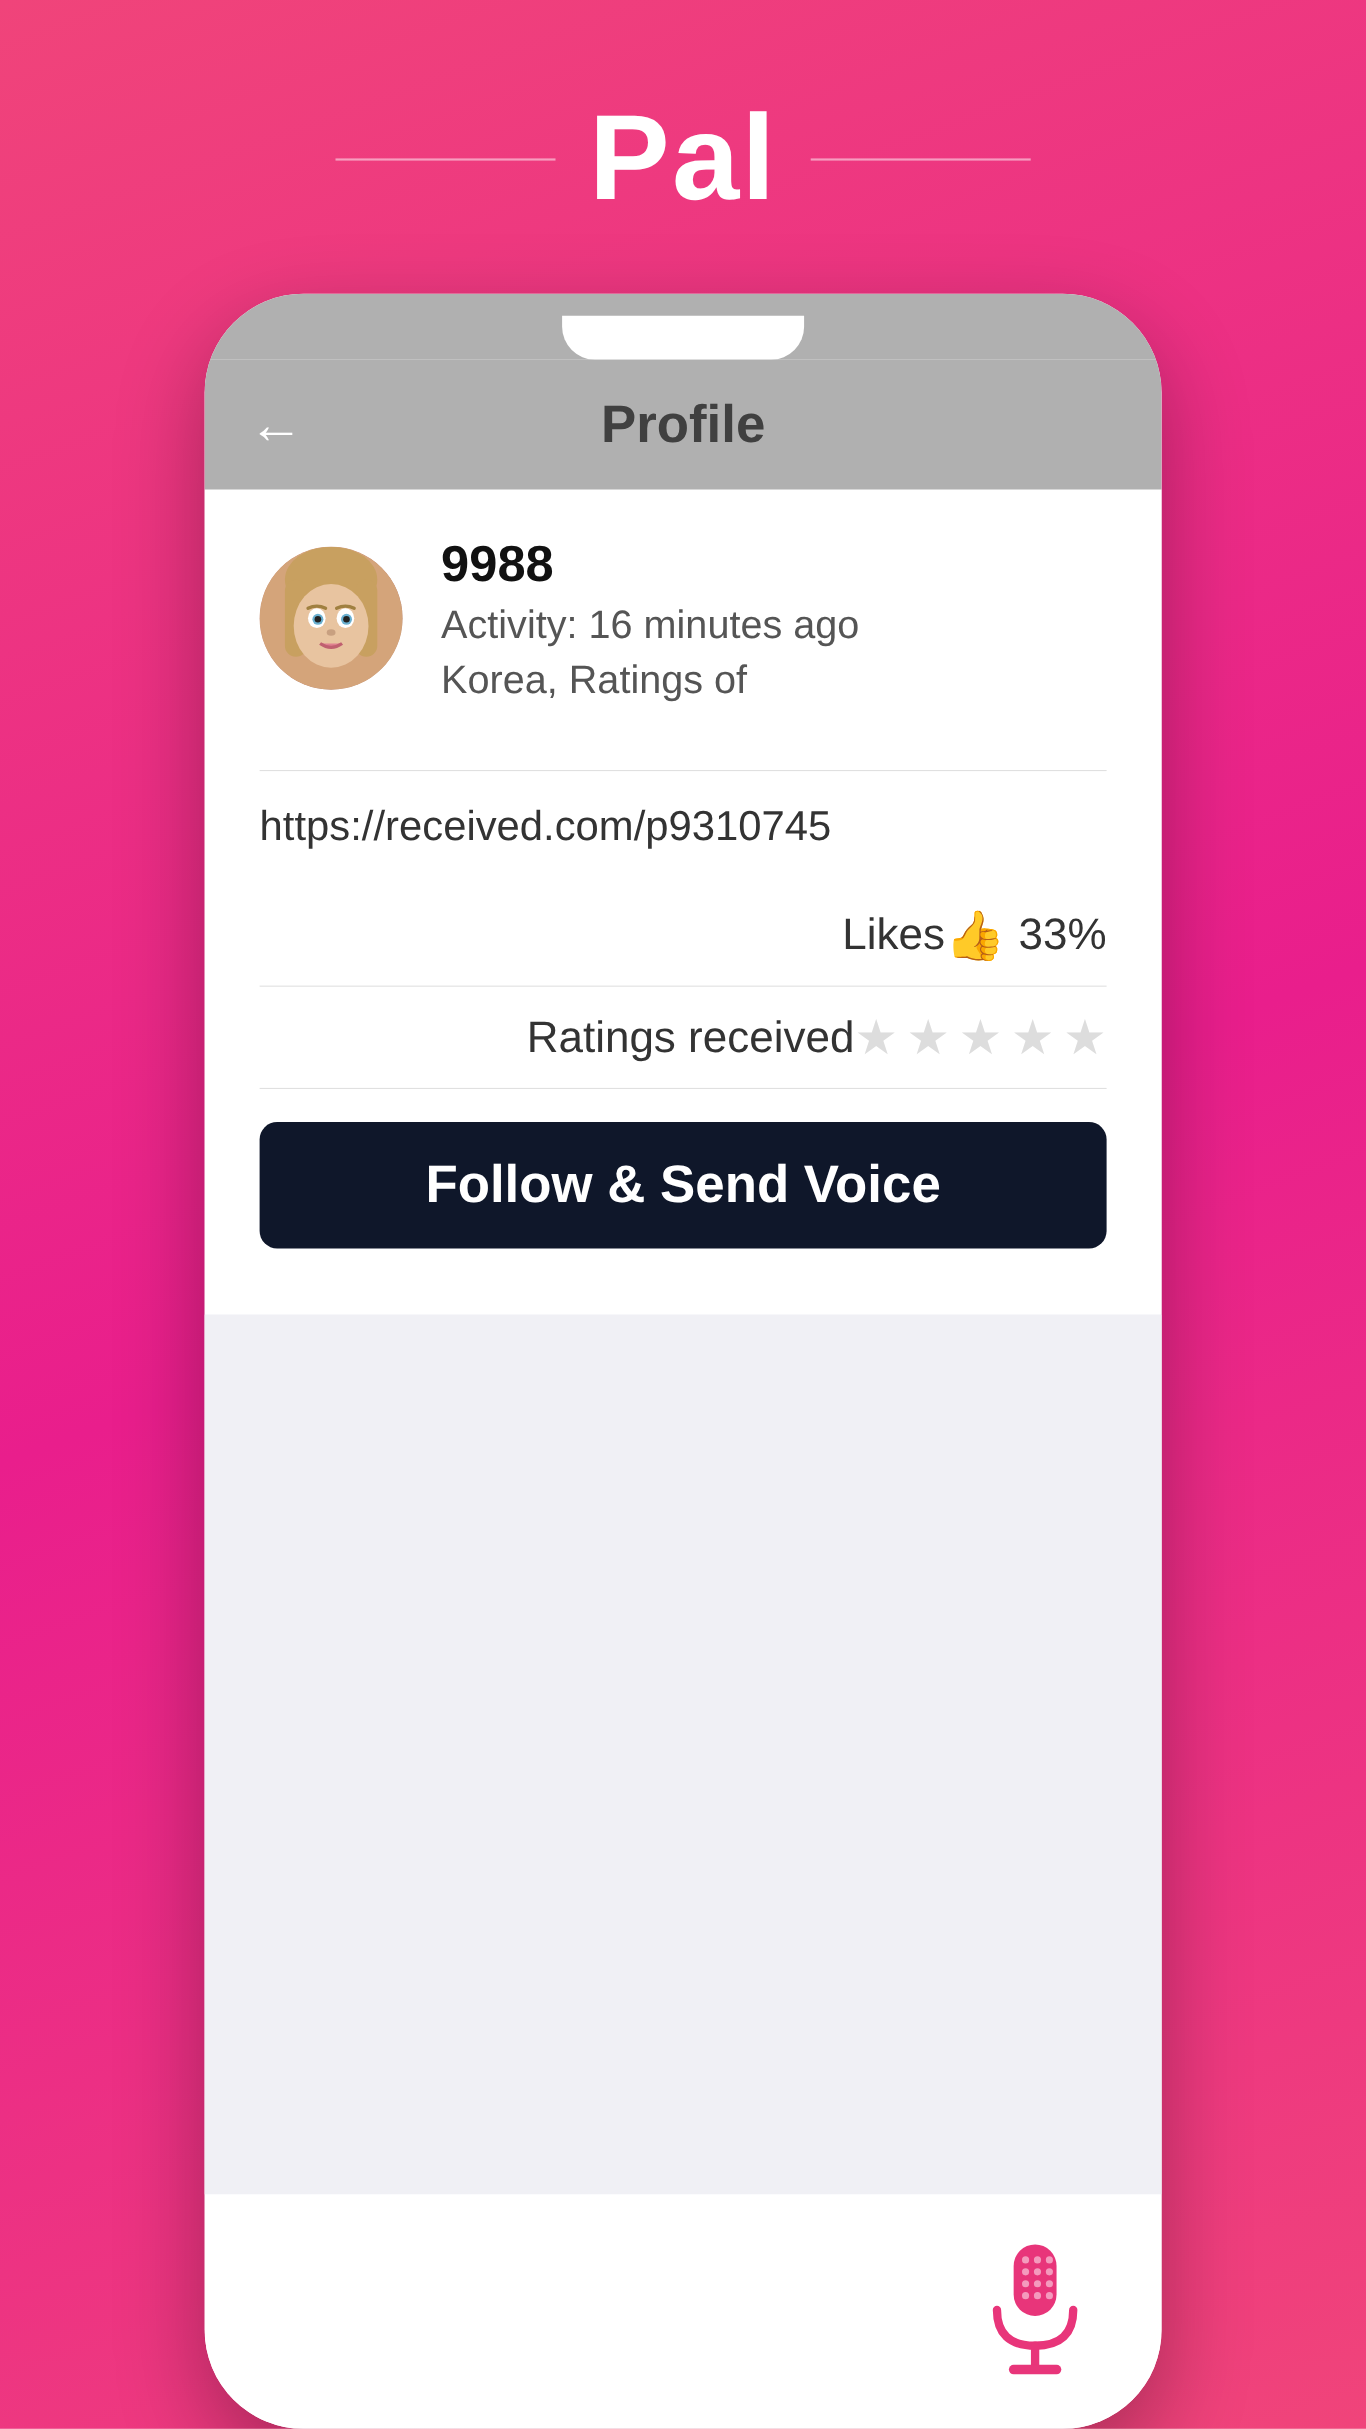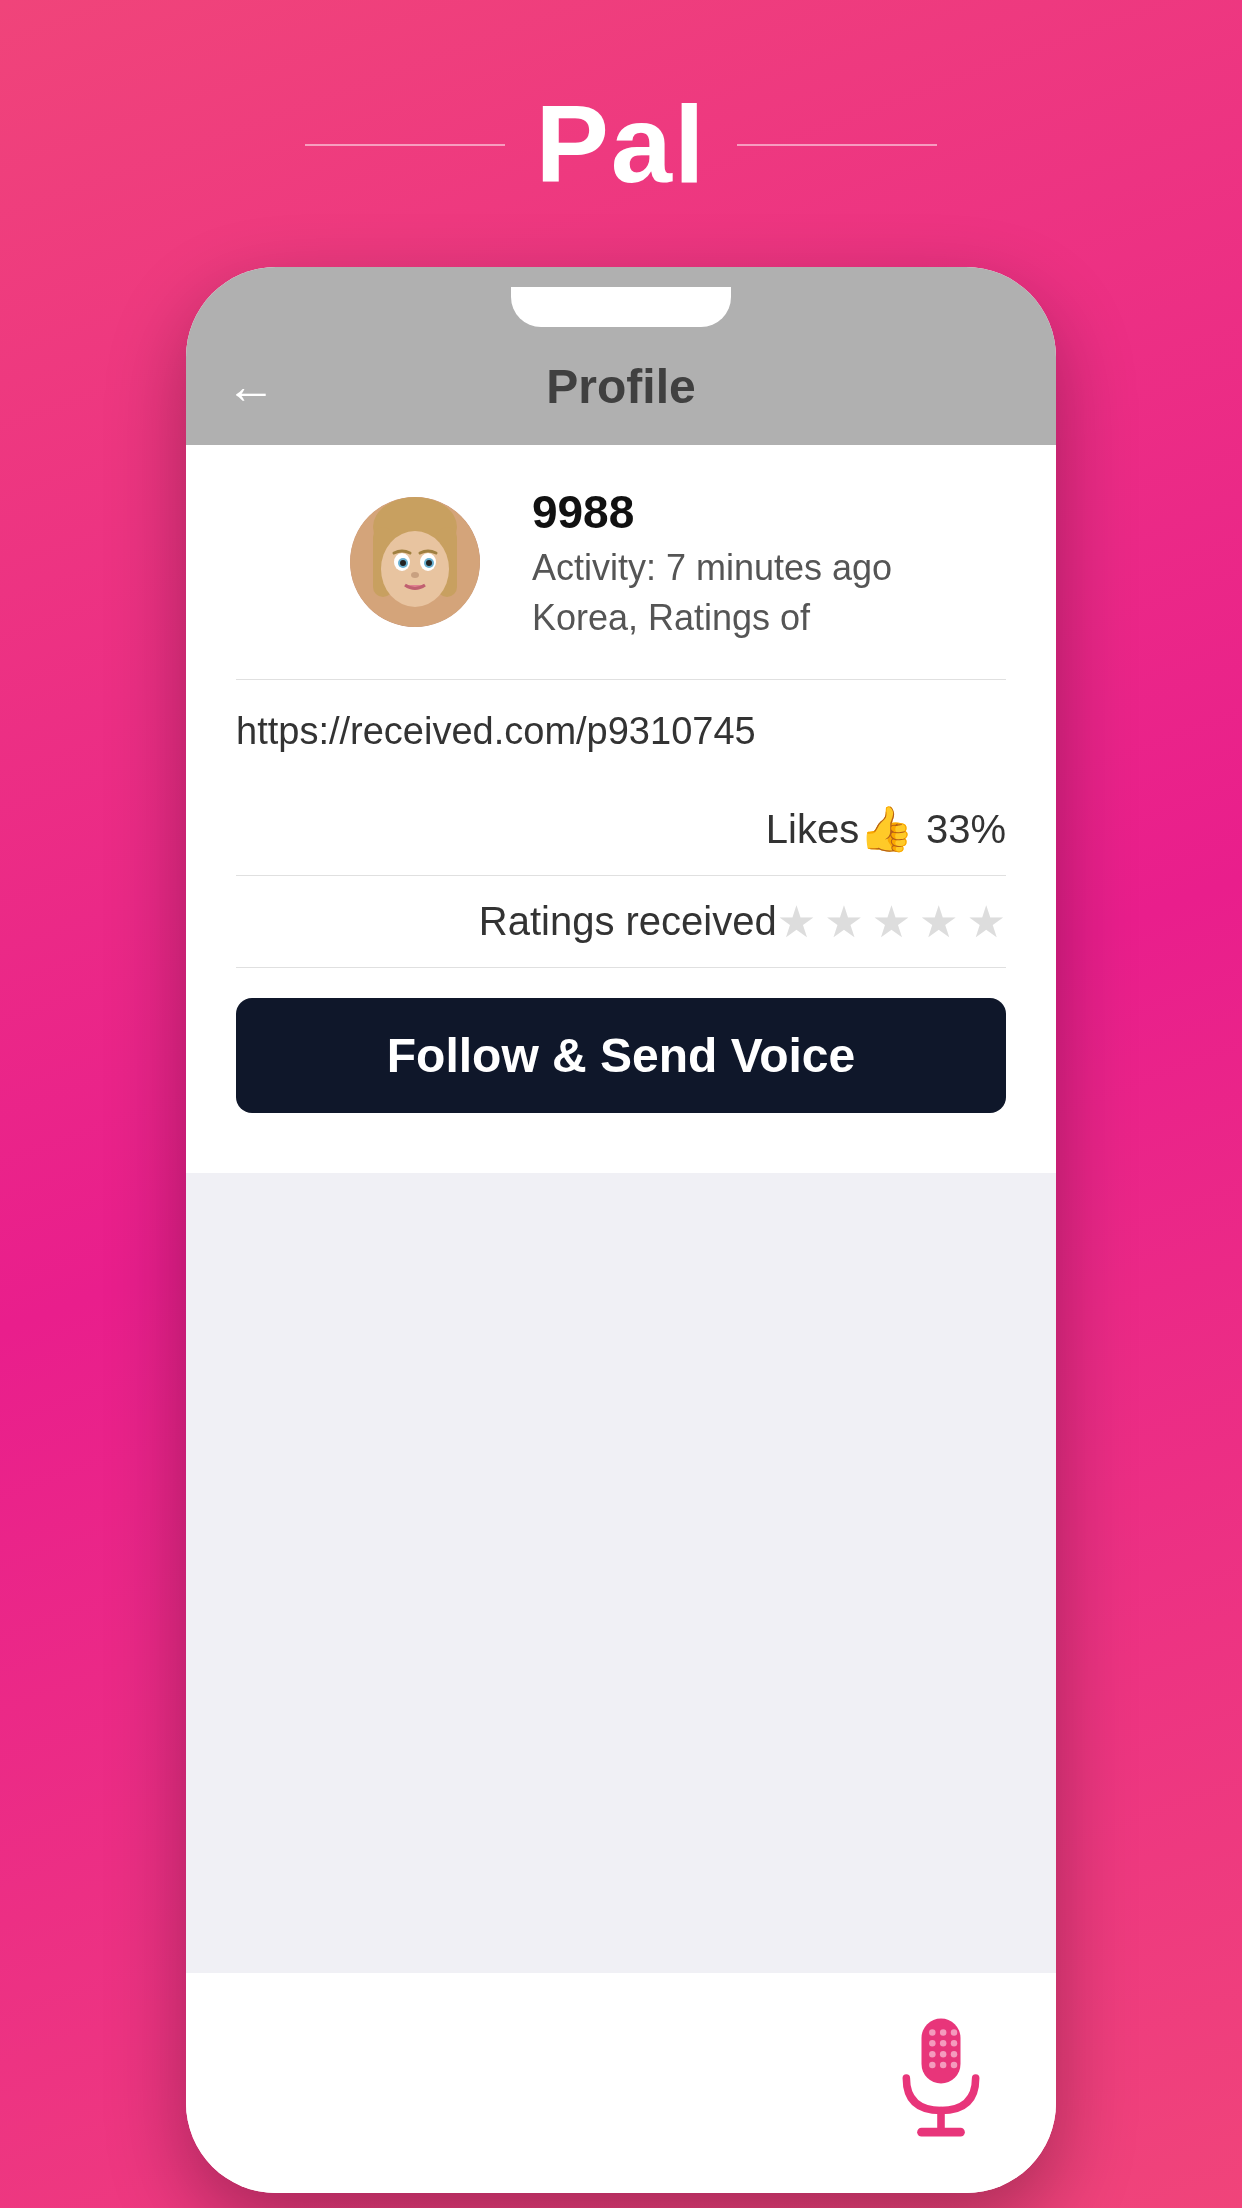--- a/index.html
+++ b/index.html
@@ -95,23 +95,22 @@
 
     
     .profile-content {
       background: white;
       padding: 40px 50px;
     }
 
     .user-info-row {
       display: flex;
       align-items: center;
-      gap: 52px;
-      margin-bottom: 40px;
-      justify-content: center;
+      gap: 35px;
+      margin-bottom: 61px;
     }
 
     .avatar {
       width: 130px;
       height: 130px;
       border-radius: 50%;
       background: linear-gradient(135deg, #d4a080 0%, #c8917a 40%, #b8826a 70%, #e0c0a0 100%);
       overflow: hidden;
       flex-shrink: 0;
       position: relative;
@@ -272,21 +271,21 @@
 
           <path d="M55 88 Q65 95 75 88" stroke="#c06070" stroke-width="3" fill="#e08090"></path>
 
           <path d="M44 56 Q52 52 60 56" stroke="#a08040" stroke-width="3" fill="none" stroke-linecap="round"></path>
           <path d="M70 56 Q78 52 86 56" stroke="#a08040" stroke-width="3" fill="none" stroke-linecap="round"></path>
         </svg>
       </div>
 
       <div class="user-details">
         <span class="username">9988</span>
-        <span class="activity">Activity: 7 minutes ago</span>
+        <span class="activity">Activity: 16 minutes ago</span>
         <span class="location">Korea, Ratings of</span>
       </div>
     </div>
 
     
     <div class="divider"></div>
 
     
     <span class="profile-link">https://received.com/p9310745</span>
 

